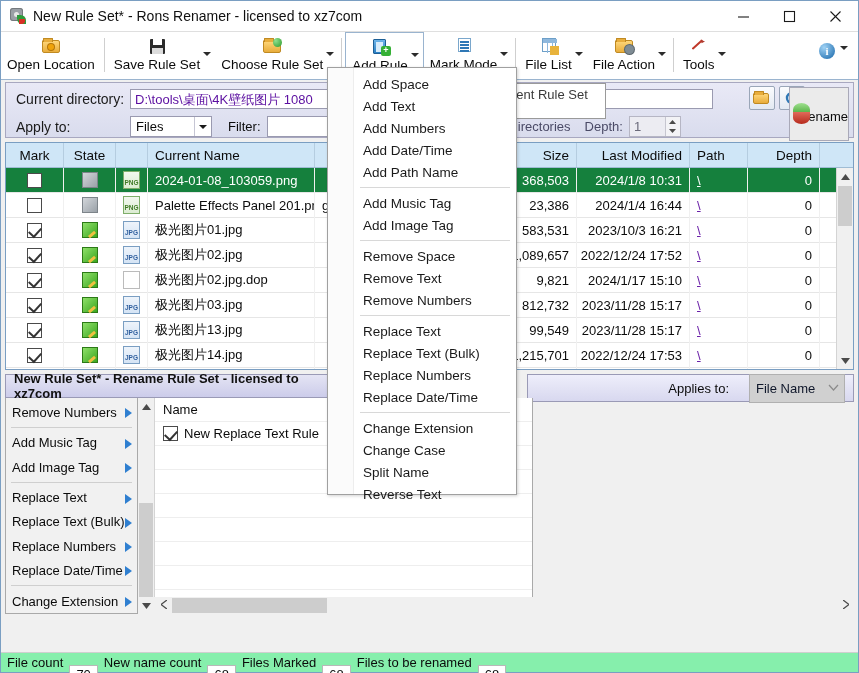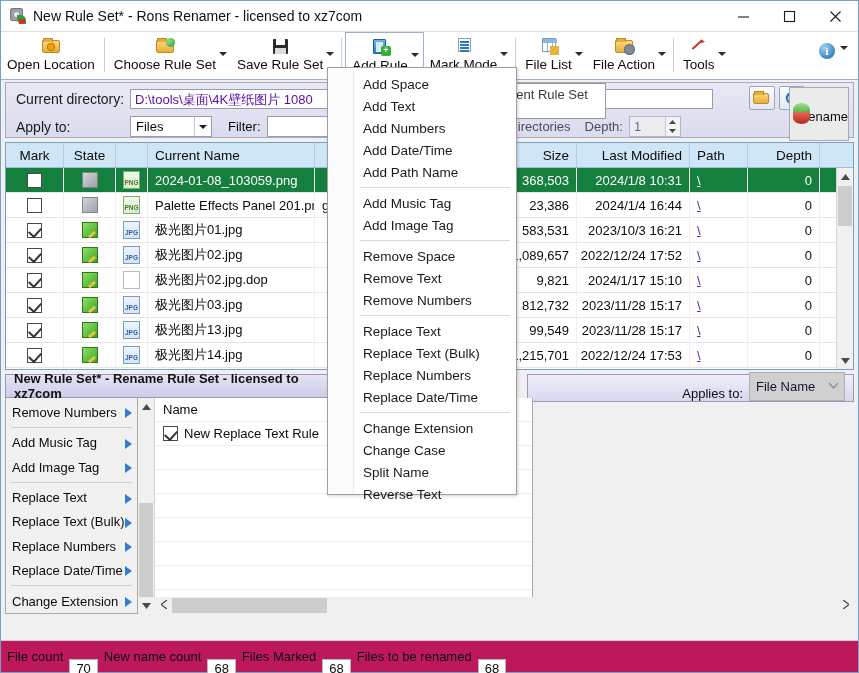--- a/index.html
+++ b/index.html
@@ -228,32 +228,32 @@
   .rg-hdrrow{height:24px;display:flex;align-items:center;padding-left:8px;font-size:13px;border-bottom:1px solid #eee;}
   .rg-row{height:24px;display:flex;align-items:center;padding-left:8px;font-size:13px;border-bottom:1px solid #eee;gap:6px;}
   .rg-empty{height:24px;border-bottom:1px solid #eee;}
   .hscroll{position:absolute;left:133px;right:0;bottom:0;height:17px;background:#f0f0f0;display:flex;align-items:center;}
   .hscroll .lft,.hscroll .rgt{width:17px;text-align:center;font-size:9px;color:#505050;}
   .hscroll .thumb{height:15px;background:#cdcdcd;width:155px;}
 
   .appliespanel{
     position:absolute; right:0; top:0; width:327px; height:28px;
     background:linear-gradient(#eeeefb,#d8d8ef); border:1px solid #9a9ab6;
-    display:flex; align-items:flex-end; justify-content:flex-end; padding-right:8px; gap:6px;
+    display:flex; align-items:center; justify-content:flex-end; padding-right:8px; gap:20px;
   }
   .applies-combo{
     width:96px;height:29px;background:#d0d0d0;border:1px solid #b0b0b0;color:#0f172a;
     display:flex;align-items:center;padding-left:6px;font-size:13px;position:relative;
   }
   .applies-combo .cv{position:absolute;right:5px;top:4px;}
 
   
   .statusbar{
-    position:absolute; left:0; right:0; bottom:0; height:32px;
-    border-top:1px solid #cfcfcf; background:#be185d;
+    position:absolute; left:0; right:0; bottom:0; height:20px;
+    border-top:1px solid #cfcfcf; background:#86efac;
     display:flex; align-items:center; padding-left:6px; font-size:13px; gap:6px;
   }
   .sb-val{ border:1px solid #b8b8b8; background:#fff; padding:0 6px; height:19px;
     display:flex;align-items:center;margin-top:24px; }
 
   
   .popup{
     position:absolute; left:326px; top:66px; width:190px; height:428px;
     background:#fff; border:1px solid #a0a0a0; z-index:40;
     box-shadow:1px 1px 3px rgba(0,0,0,.18);
@@ -310,35 +310,35 @@
             <div class="dot-orange"></div>
           </div>
       </div>
       <div class="lbl">Open Location</div>
     </div>
     <div class="tb-sep"></div>
 
     <div class="tb-item hasarrow">
       <div class="glyph">
         <div class="ico">
-            <div class="folder"></div>
-            <div class="greenball"></div>
-          </div>
-      </div>
-      <div class="lbl">Choose Rule Set</div>
+            <div class="floppy"></div>
+          </div>
+      </div>
+      <div class="lbl">Save Rule Set</div>
       <span class="tb-arrow"></span>
     </div>
 
     <div class="tb-item hasarrow">
       <div class="glyph">
         <div class="ico">
-            <div class="floppy"></div>
-          </div>
-      </div>
-      <div class="lbl">Save Rule Set</div>
+            <div class="folder"></div>
+            <div class="greenball"></div>
+          </div>
+      </div>
+      <div class="lbl">Choose Rule Set</div>
       <span class="tb-arrow"></span>
     </div>
     <div class="tb-sep"></div>
 
     <div class="tb-item hasarrow active">
       <div class="glyph">
         <div class="ico">
             <div class="bluedoc"></div>
             <div class="plusgreen">+</div>
           </div>

